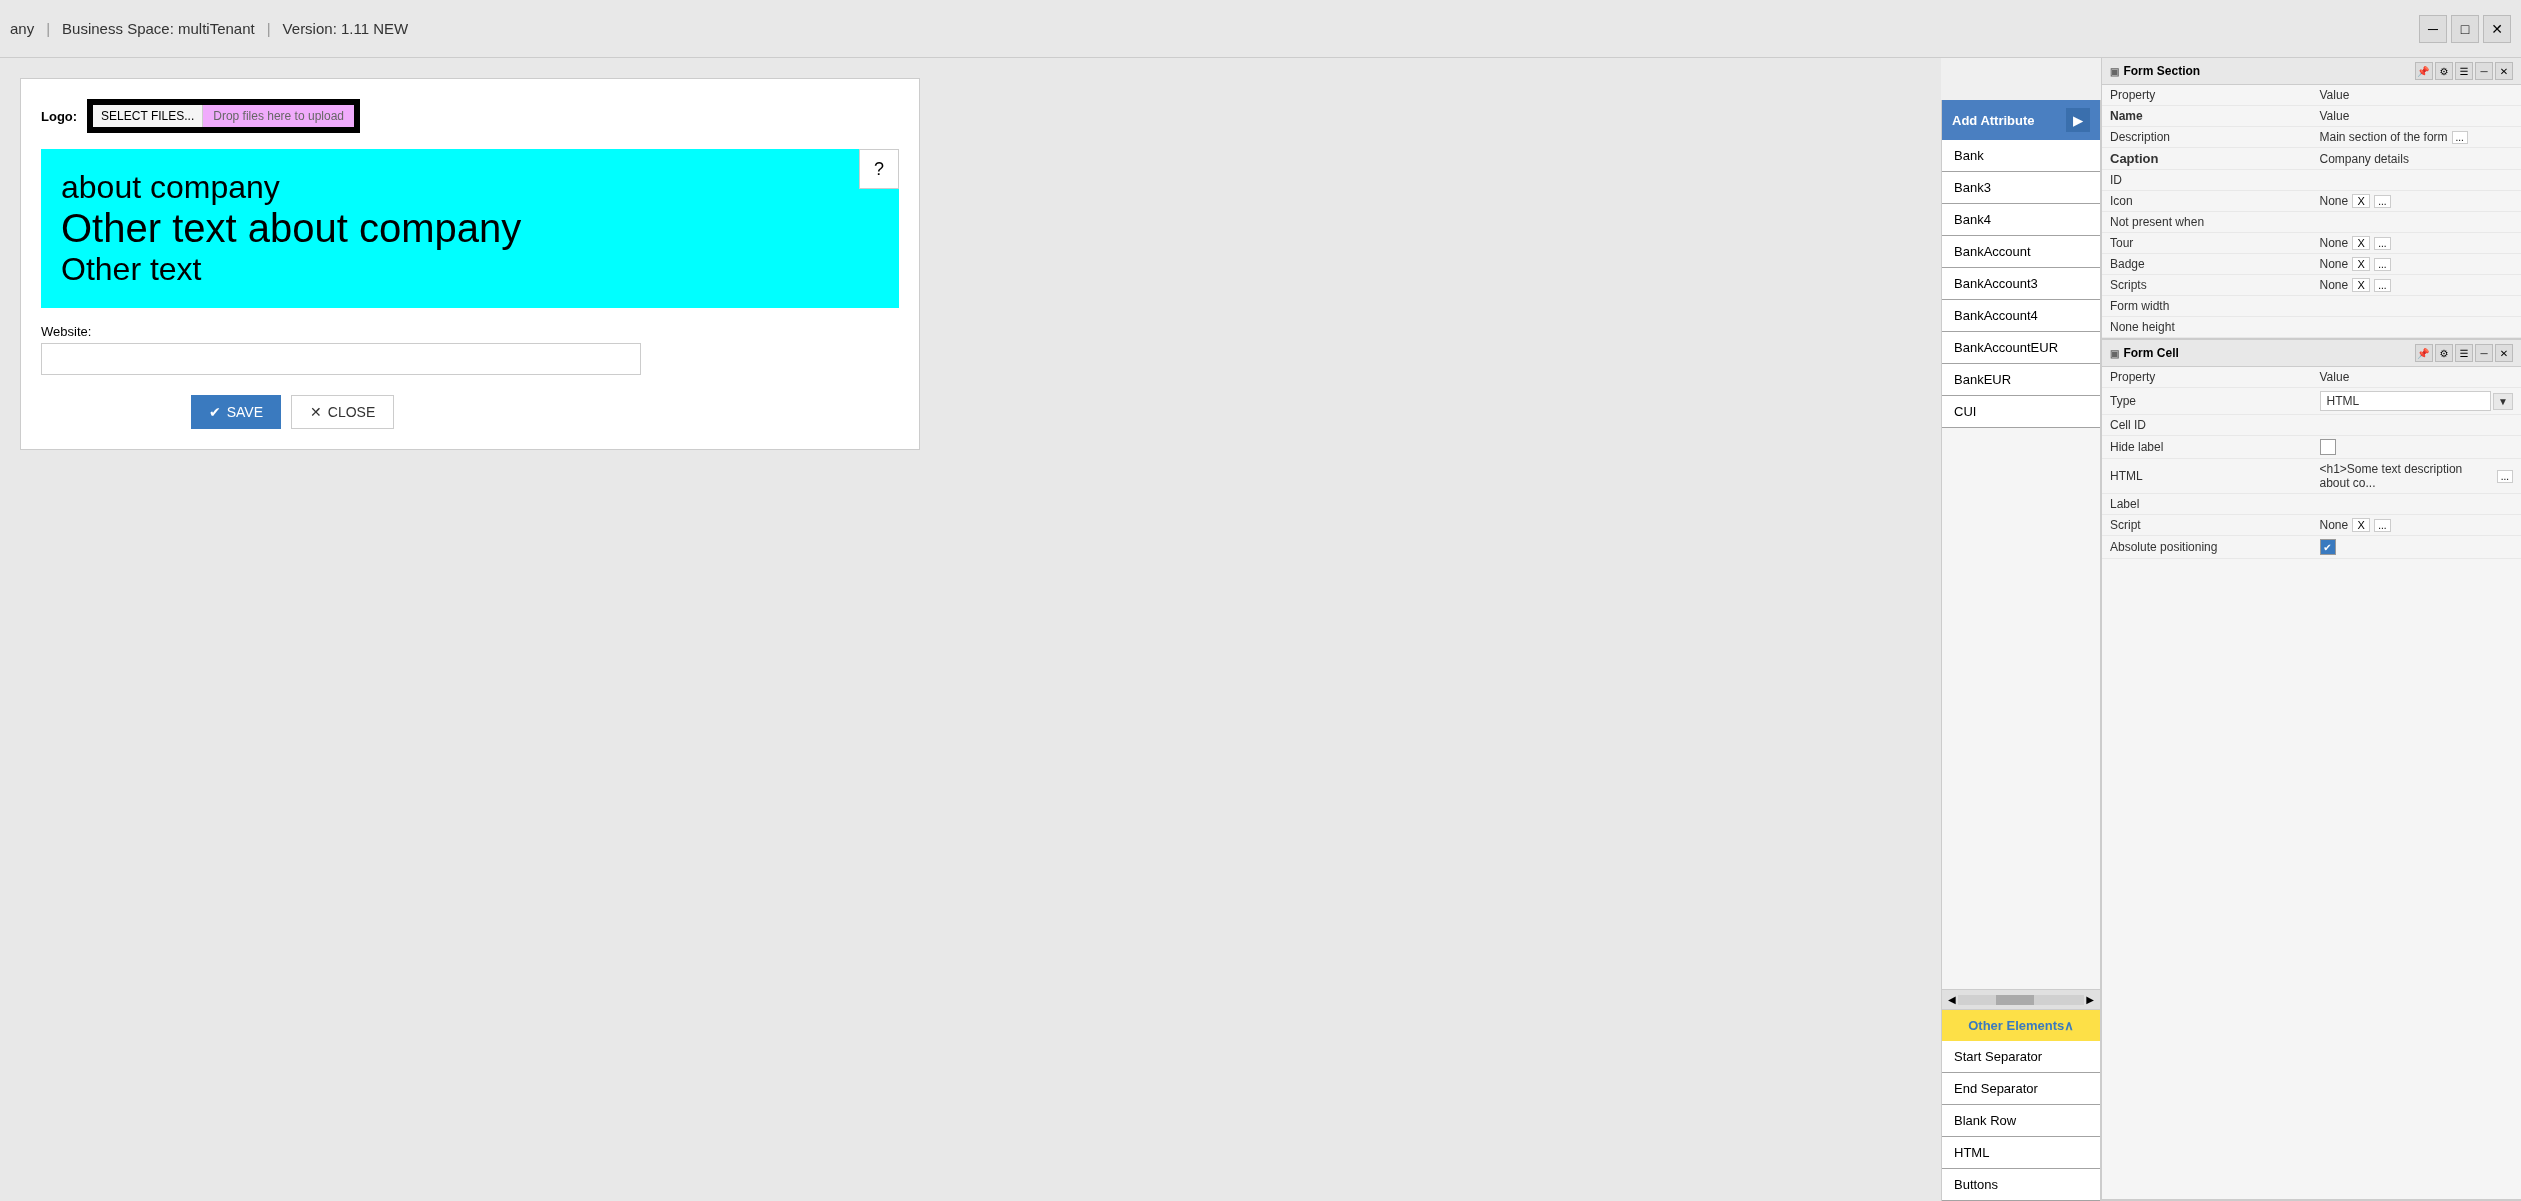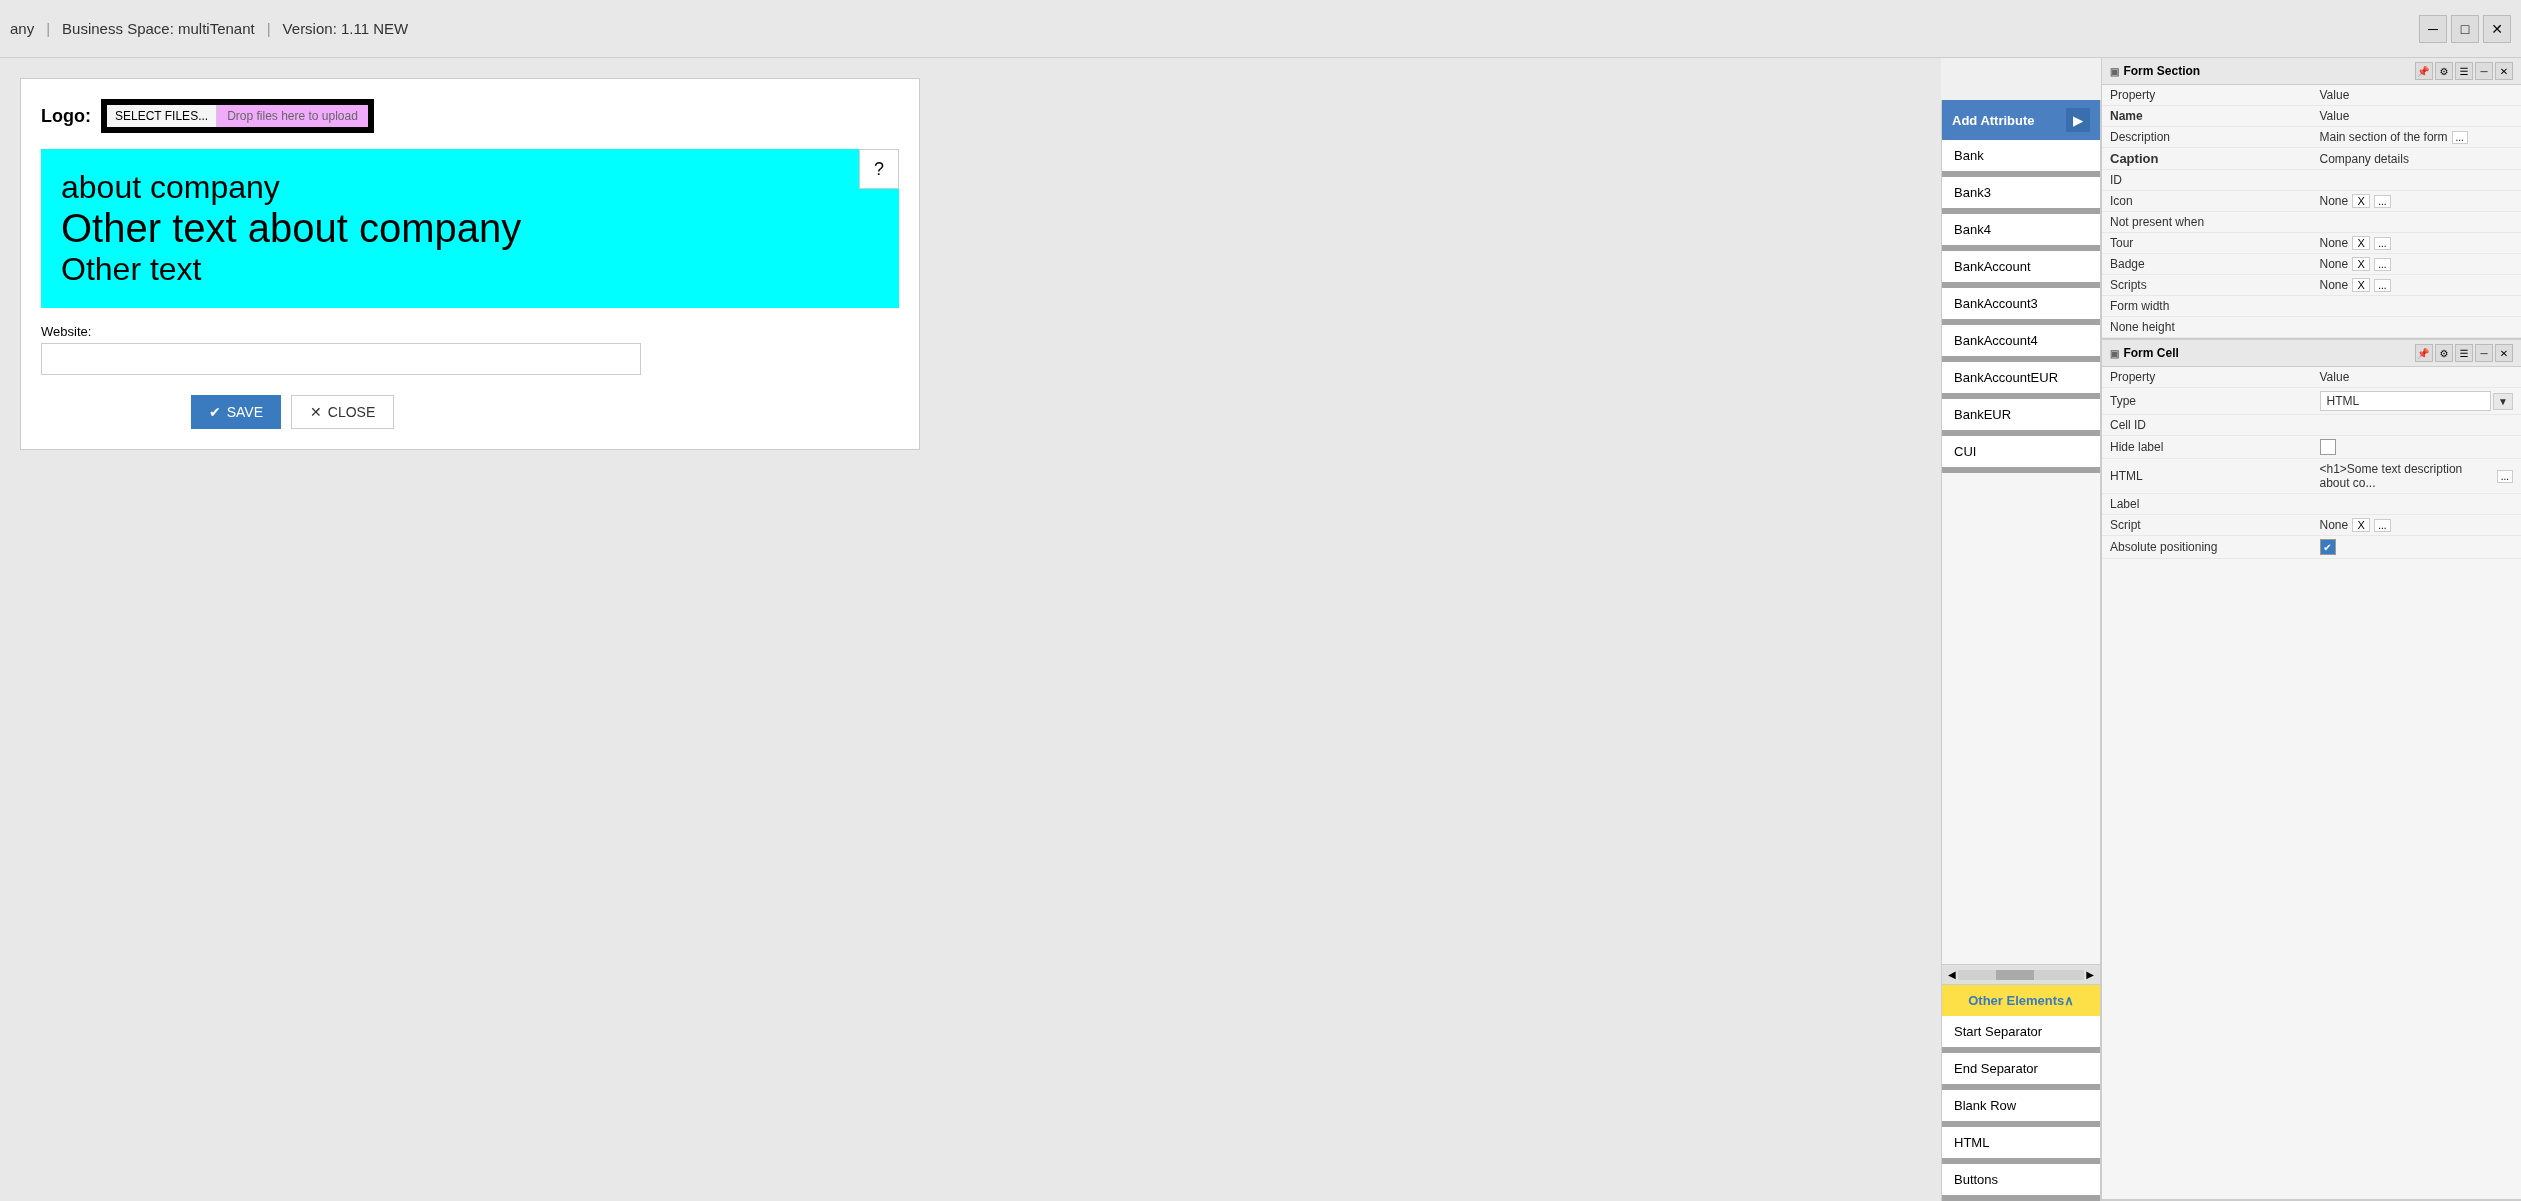--- a/index.html
+++ b/index.html
@@ -61,21 +61,21 @@
       max-width: 900px;
       position: relative;
     }
 
     .logo-section {
       display: flex;
       align-items: center;
       gap: 10px;
       margin-bottom: 16px;
     }
-    .logo-label { font-weight: bold; font-size: 18px; }
+    .logo-label { font-weight: bold; font-size: 13px; }
     .file-upload-area {
       display: flex;
       align-items: flex-end;
       border: 6px solid #000000;
       background: #f0abfc;
     }
     .select-files-btn {
       background: #f5f5f5;
       border: none;
       border-right: 1px solid #ccc;
@@ -193,21 +193,21 @@
       width: 24px; height: 24px;
       cursor: pointer;
       display: flex; align-items: center; justify-content: center;
     }
     .attr-list {
       flex: 1;
       overflow-y: auto;
     }
     .attr-item {
       padding: 8px 12px;
-      border-bottom: 6px solid #a3a3a3;
+      border-bottom: 1px solid #a3a3a3;
       font-size: 13px;
       cursor: pointer;
       background: white;
     }
 
     
     .other-elements-header {
       background: #fde047;
       padding: 8px 12px;
       font-size: 13px;

